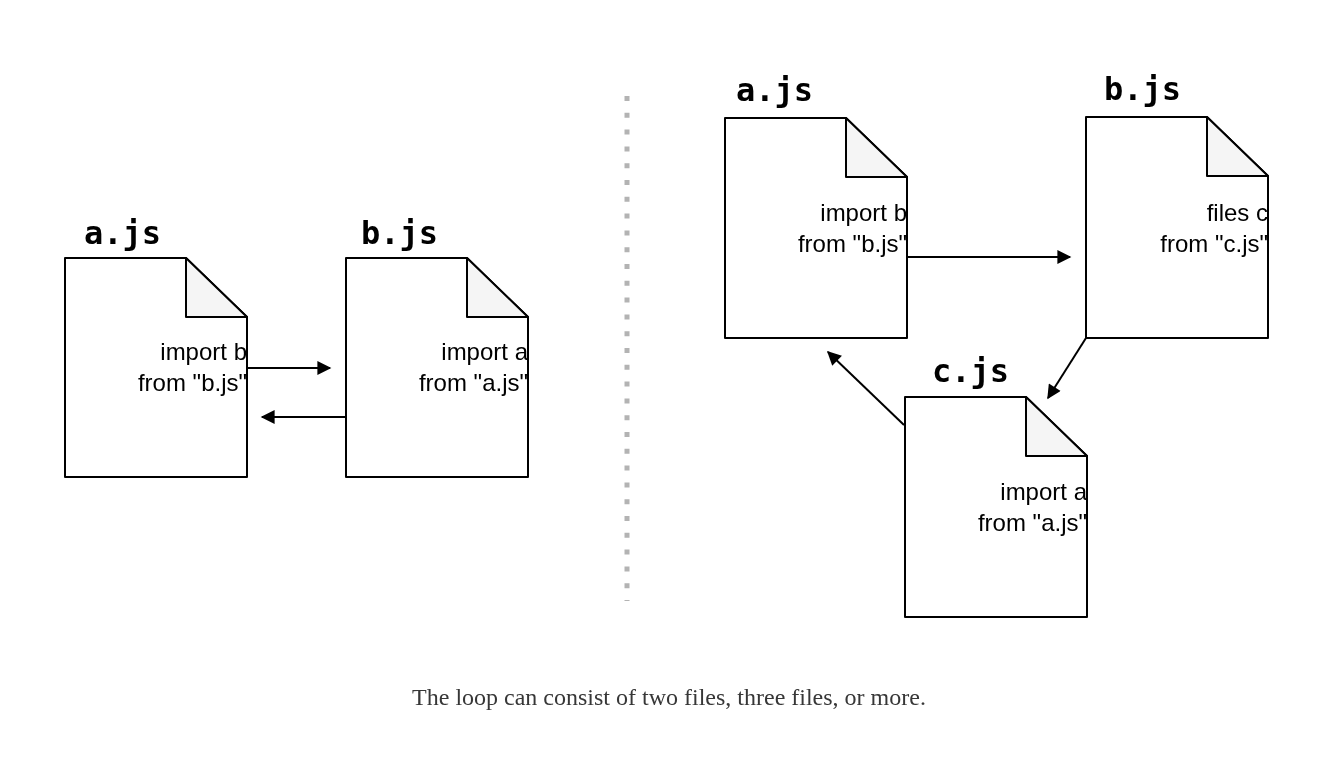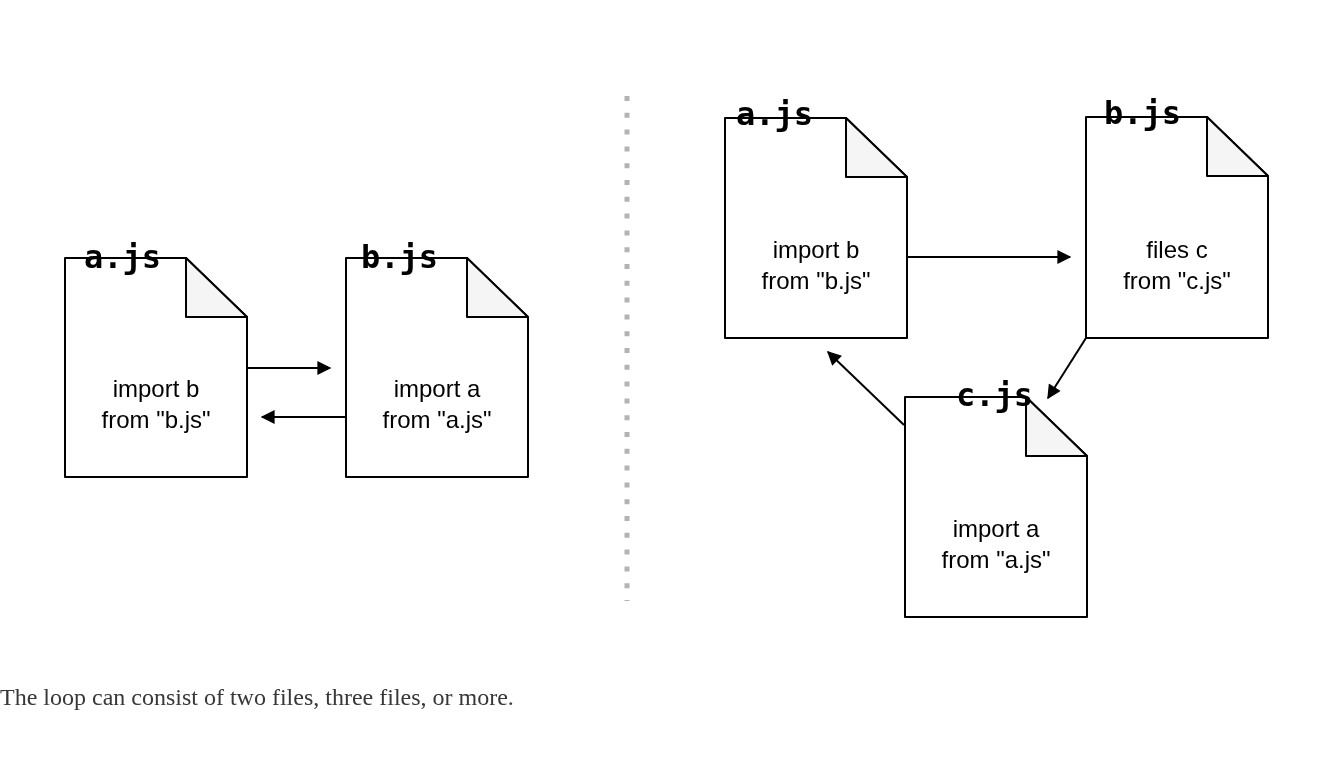--- a/index.html
+++ b/index.html
@@ -17,38 +17,36 @@
     width: 1338px; height: 764px;
   }
   .file-title {
     position: absolute;
     font-family: "DejaVu Sans Mono", monospace;
     font-weight: bold;
     font-size: 32px;
     line-height: 38px;
     color: #000000;
     white-space: nowrap;
-    margin-top: 24px;
   }
   .file-text {
     position: absolute;
     width: 182px;
-    text-align: center;
+    text-align: right;
     font-size: 24px;
     line-height: 31px;
     color: #000000;
-    margin-top: 37px;
   }
   .file-text span { display: block; }
   .caption {
     position: absolute;
     left: 0;
     top: 682px;
     width: 1338px;
-    text-align: left;
+    text-align: center;
     font-family: "Liberation Serif", serif;
     font-size: 24px;
     line-height: 30px;
     color: #373737;
   }
 </style>
 </head>
 <body>
 
 <div class="canvas">
@@ -102,21 +100,21 @@
     <span>import b</span>
     <span>from "b.js"</span>
   </div>
 
   <div class="file-title" style="left:1104px; top:70px;">b.js</div>
   <div class="file-text" style="left:1086px; top:197px;">
     <span>files c</span>
     <span>from "c.js"</span>
   </div>
 
-  <div class="file-title" style="left:956px; top:352px;">c.js</div>
+  <div class="file-title" style="left:932px; top:352px;">c.js</div>
   <div class="file-text" style="left:905px; top:476px;">
     <span>import a</span>
     <span>from "a.js"</span>
   </div>
 
   <div class="caption">The loop can consist of two files, three files, or more.</div>
 
 </div>
 
 </body></html>

